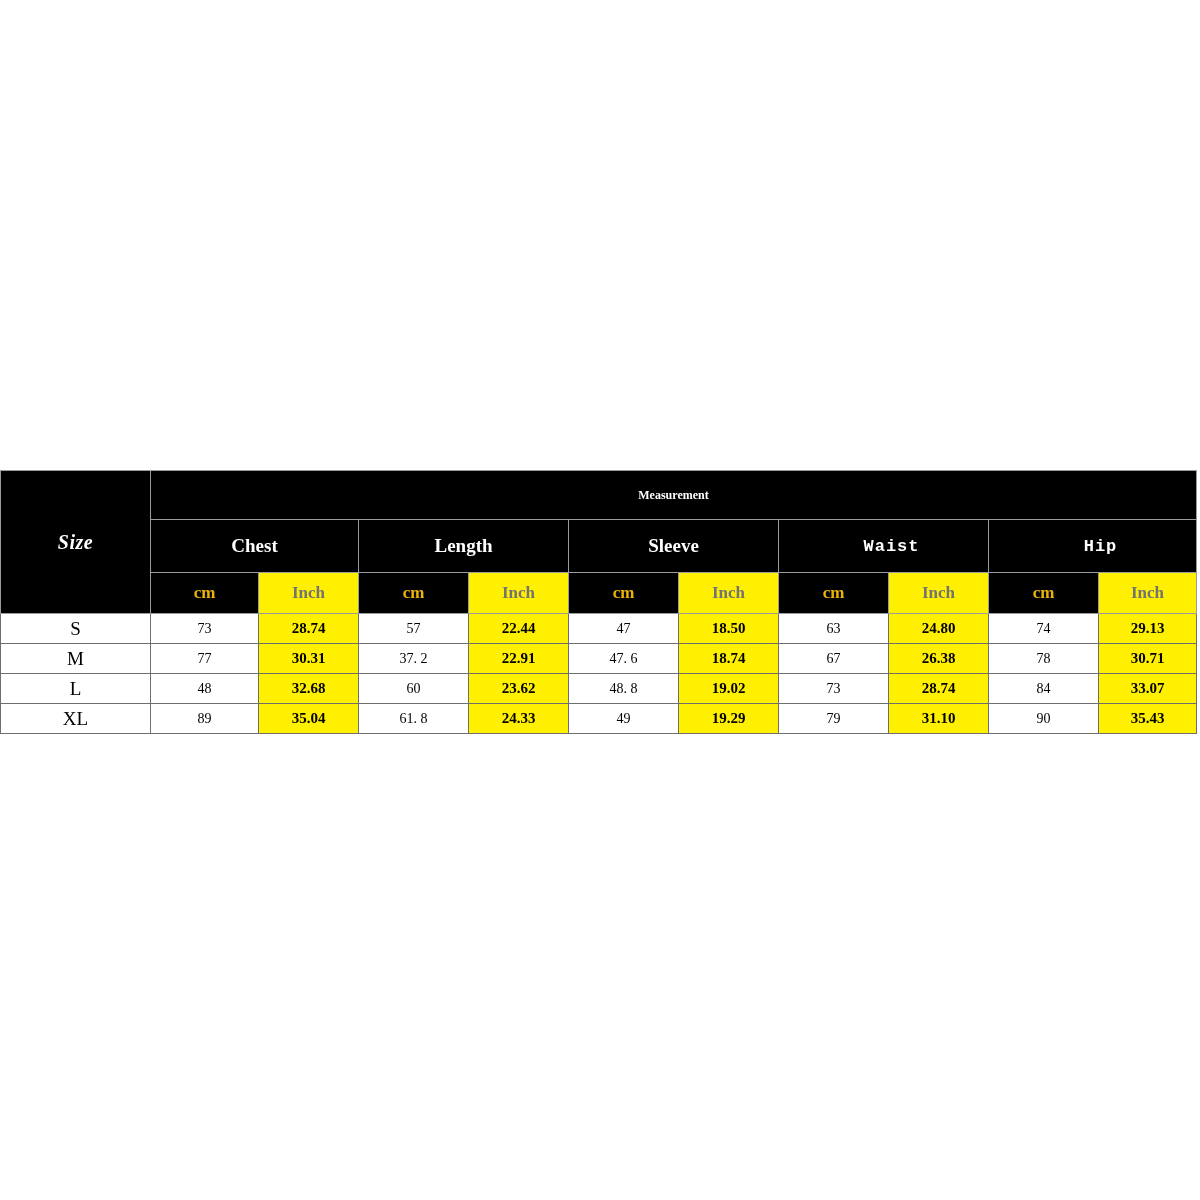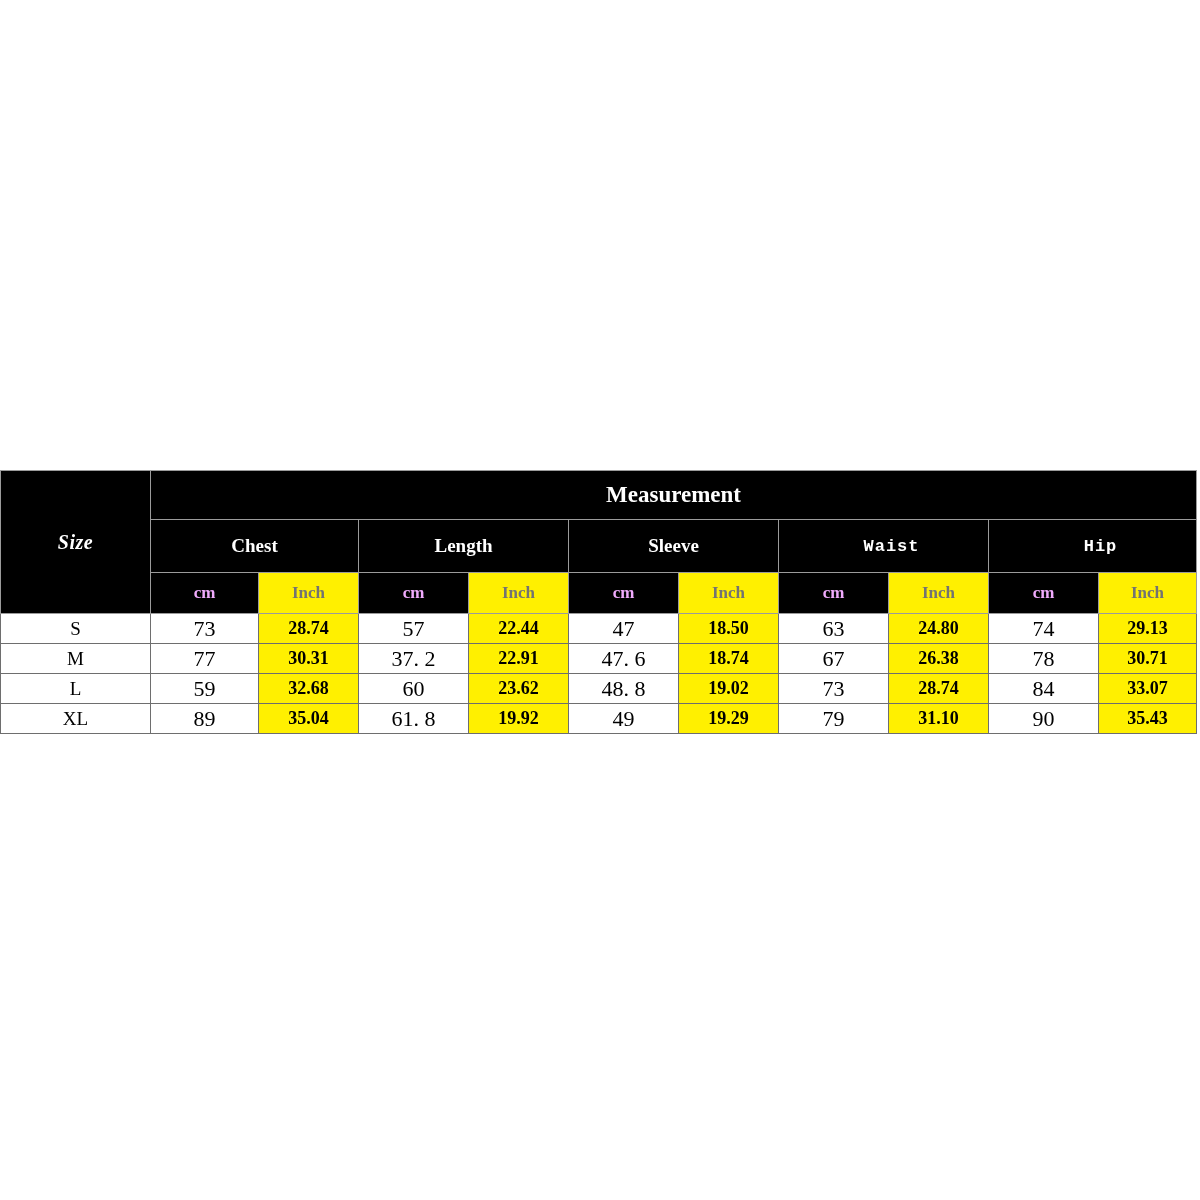--- a/index.html
+++ b/index.html
@@ -49,21 +49,21 @@
     font-family: "Liberation Sans", "DejaVu Sans", sans-serif;
     font-weight: bold;
     font-size: 20px;
     letter-spacing: 0.5px;
     font-style: italic;
   }
 
   .cell-measurement {
     font-family: "Liberation Sans", "DejaVu Sans", sans-serif;
     font-weight: bold;
-    font-size: 23px;
+    font-size: 12px;
     height: 48px;
   }
 
   .cell-group {
     font-family: "Liberation Serif", "DejaVu Serif", serif;
     font-weight: bold;
     font-size: 19px;
     height: 52px;
   }
   .cell-group.mono {
@@ -74,40 +74,40 @@
   }
 
   .cell-unit {
     font-weight: bold;
     font-size: 17px;
     height: 40px;
   }
 
   .unit-cm {
     background: #000000;
-    color: #f0abfc;
+    color: #eab308;
   }
 
   .unit-inch {
     background: #fff000;
     color: #737373;
   }
 
   
   tr.data-row td {
     height: 29px;
-    font-size: 22px;
+    font-size: 14px;
     color: #000000;
     background: #ffffff;
     border: 1px solid #6e6e6e;
   }
   tr.data-row td.inch {
     background: #fff000;
     font-weight: bold;
-    font-size: 18px;
+    font-size: 15px;
   }
   tr.data-row td.size-label {
     font-size: 19px;
   }
 
   
   table.size-chart {
     border-left: 1px solid #6e6e6e;
     border-right: 1px solid #6e6e6e;
     border-bottom: 1px solid #6e6e6e;
@@ -182,38 +182,38 @@
       <td>47. 6</td>
       <td class="inch">18.74</td>
       <td>67</td>
       <td class="inch">26.38</td>
       <td>78</td>
       <td class="inch">30.71</td>
     </tr>
 
     <tr class="data-row">
       <td class="size-label">L</td>
-      <td>59</td>
+      <td>48</td>
       <td class="inch">32.68</td>
       <td>60</td>
       <td class="inch">23.62</td>
       <td>48. 8</td>
       <td class="inch">19.02</td>
       <td>73</td>
       <td class="inch">28.74</td>
       <td>84</td>
       <td class="inch">33.07</td>
     </tr>
 
     <tr class="data-row">
       <td class="size-label">XL</td>
       <td>89</td>
       <td class="inch">35.04</td>
       <td>61. 8</td>
-      <td class="inch">19.92</td>
+      <td class="inch">24.33</td>
       <td>49</td>
       <td class="inch">19.29</td>
       <td>79</td>
       <td class="inch">31.10</td>
       <td>90</td>
       <td class="inch">35.43</td>
     </tr>
 
   </tbody>
     </table>

